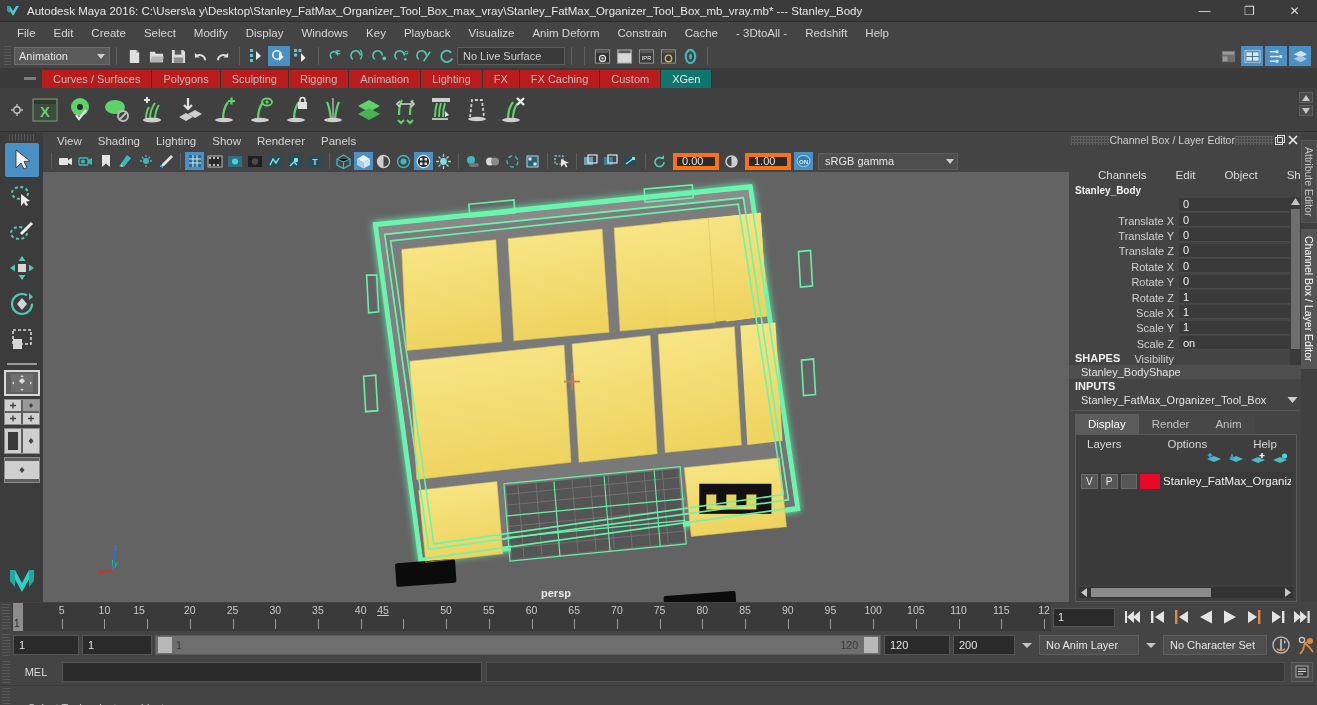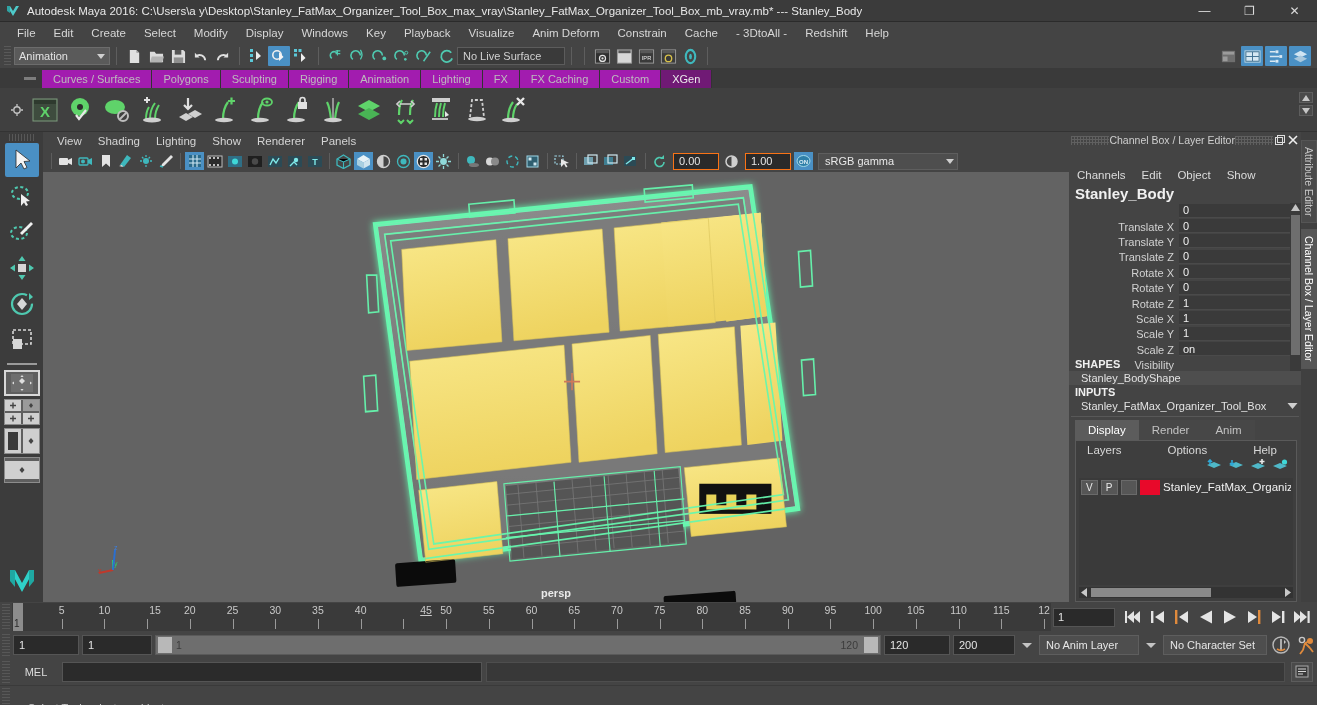--- a/index.html
+++ b/index.html
@@ -44,22 +44,22 @@
   .tbtn.on{ background:#4a90c4; }
   .nolive{ height:18px; width:108px; background:#3a3a3a; border:1px solid #5c5c5c; color:#d0d0d0;
     display:flex; align-items:center; padding-left:5px; font-size:11px;}
   .statusline .right{ margin-left:auto; display:flex; align-items:center; padding-right:6px; gap:2px;}
 
   
   .shelftabs{ height:20px; background:#3a3a3a; display:flex; align-items:flex-end; padding-left:20px; flex:0 0 20px;}
   .sh-grip{ width:14px; height:14px; margin:0 4px 3px 4px; display:flex; align-items:center;}
   .sh-grip i{ display:block; width:12px; height:3px; background:#7d7d7d;}
   .shelf-tab{ height:18px; padding:0 11px; display:flex; align-items:center; color:#bdbdbd; font-size:11px;
-    background:#a21caf; border-right:1px solid #333; white-space:nowrap;}
-  .shelf-tab.active{ background:#701a75; color:#ececec;}
+    background:#b91c1c; border-right:1px solid #333; white-space:nowrap;}
+  .shelf-tab.active{ background:#0f766e; color:#ececec;}
 
   
   .shelfrow{ height:44px; background:#404040; display:flex; align-items:center; padding-left:6px; flex:0 0 44px; position:relative;
     border-bottom:1px solid #333;}
   .shelf-icon{ width:34px; height:34px; margin-right:2px; display:flex; align-items:center; justify-content:center;}
   .shelf-left{ width:22px; display:flex; align-items:center; justify-content:center;}
   .shelf-scroll{ position:absolute; right:4px; top:4px; display:flex; flex-direction:column; gap:2px;}
   .mini-arrow{ width:14px;height:11px; background:#4a4a4a; border:1px solid #5e5e5e; display:flex; align-items:center; justify-content:center;}
 
   
@@ -75,39 +75,39 @@
   .layoutbtn.sel{ border:2px solid #d8d8d8;}
 
   
   .viewcol{ flex:1 1 auto; display:flex; flex-direction:column; min-width:0; background:#444;}
   .panel-menu{ height:18px; background:#444; display:flex; align-items:center; padding-left:6px; flex:0 0 18px;}
   .panel-menu .pm{ padding:1px 8px; font-size:11.5px; color:#d4d4d4;}
   .view-toolbar{ height:22px; background:#444; display:flex; align-items:center; padding-left:4px; flex:0 0 22px; overflow:hidden;}
   .vbtn{ width:19px;height:18px; display:flex; align-items:center; justify-content:center; margin-right:1px;}
   .vbtn.on{ background:#4a90c4;}
   .vsep{ width:1px;height:16px;background:#5d5d5d; margin:0 4px;}
-  .numfield{ height:17px; width:46px; background:#2a2a2a; border:1px solid #f97316; color:#e6e6e6;
+  .numfield{ height:17px; width:46px; background:#2a2a2a; border:4px solid #f97316; color:#e6e6e6;
      font-size:11px; display:flex; align-items:center; padding-left:5px; margin:0 3px;}
   .gammasel{ height:17px; width:140px; background:#4e4e4e; border:1px solid #5e5e5e; color:#e8e8e8; font-size:11px;
      display:flex; align-items:center; justify-content:space-between; padding:0 3px 0 6px; margin-left:4px;}
   .viewport{ flex:1 1 auto; position:relative; background:#636363; overflow:hidden; min-height:0;}
   .persp-label{ position:absolute; left:0; right:0; bottom:3px; text-align:center; color:#e9e9e9; font-size:11px; font-weight:bold;}
   .axis-gizmo{ position:absolute; left:52px; bottom:22px; width:40px; height:40px;}
 
   
   .rightpanel{ width:248px; flex:0 0 248px; background:#444; display:flex; }
   .rp-main{ flex:1 1 auto; display:flex; flex-direction:column; min-width:0;}
   .rp-title{ height:16px; display:flex; align-items:center; font-size:10.5px; color:#cfcfcf; background:#444; padding:0 2px;}
   .dots{ width:42px;height:9px; background:repeating-linear-gradient(to right,#777 0 1px,transparent 1px 3px),
       repeating-linear-gradient(to bottom,#777 0 1px,transparent 1px 3px); opacity:.55; background-size:3px 3px;}
   .rp-title .cap{ flex:1 1 auto; text-align:center; white-space:nowrap;}
   .rp-tbtn{ width:14px;height:14px; display:flex; align-items:center; justify-content:center; color:#ddd; font-size:10px;}
-  .cbmenu{ height:18px; display:flex; align-items:center; padding-left:0; margin-top:18px;}
+  .cbmenu{ height:18px; display:flex; align-items:center; padding-left:21px; margin-top:18px;gap:13px;}
   .cbmenu div{ padding:1px 8px; font-size:11.5px; color:#dcdcdc;}
-  .cb-node{ font-size:15px; color:#f0f0f0; padding:1px 0 1px 6px; font-weight:bold;}
+  .cb-node{ font-size:10px; color:#f0f0f0; padding:1px 0 1px 6px; font-weight:bold;}
   .chanlist{ position:relative; }
   .chan-row{ display:flex; align-items:center; height:15.4px; }
   .chan-lbl{ flex:1 1 auto; text-align:right; padding-right:5px; color:#d2d2d2; font-size:11px; white-space:nowrap;margin-top:32px;}
   .chan-val{ width:122px; background:#3a3a3a; height:14px; color:#f0f0f0; font-size:11px; padding-left:4px; display:flex; align-items:center;
      border-bottom:1px solid #4a4a4a;}
   .cb-scroll{ position:absolute; right:0; top:0; width:11px; background:#3a3a3a; }
   .cb-hdr{ font-size:11px; font-weight:bold; color:#efefef; padding:1px 0 1px 6px; background:#444;}
   .cb-sub{ font-size:11px; color:#e2e2e2; padding:1px 4px 1px 12px; background:#4e4e4e;}
   .cb-sub2{ font-size:11px; color:#e2e2e2; padding:1px 0 1px 12px;}
   .rp-divider{ height:1px; background:#585858; margin:3px 2px;}
@@ -1089,33 +1089,33 @@
     <div class="ts-grip"></div>
     <div class="ts-track" id="tsTrack">
       <div class="ts-cursor">
         <span>1</span>
       </div>
     <div class="ts-tick" style="left: 49.7083px;"></div>
         <div class="ts-lbl" style="left: 49.7083px;">5</div>
         <div class="ts-tick" style="left: 92.4167px;"></div>
         <div class="ts-lbl" style="left: 92.4167px;">10</div>
         <div class="ts-tick" style="left: 135.125px;"></div>
-        <div class="ts-lbl" style="left: 143px;">15</div>
+        <div class="ts-lbl" style="left: 127px;">15</div>
         <div class="ts-tick" style="left: 177.833px;"></div>
         <div class="ts-lbl" style="left: 177.833px;">20</div>
         <div class="ts-tick" style="left: 220.542px;"></div>
         <div class="ts-lbl" style="left: 220.542px;">25</div>
         <div class="ts-tick" style="left: 263.25px;"></div>
         <div class="ts-lbl" style="left: 263.25px;">30</div>
         <div class="ts-tick" style="left: 305.958px;"></div>
         <div class="ts-lbl" style="left: 305.958px;">35</div>
         <div class="ts-tick" style="left: 348.667px;"></div>
         <div class="ts-lbl" style="left: 348.667px;">40</div>
         <div class="ts-tick" style="left: 391.375px;"></div>
-        <div class="ts-lbl" style="left: 414px; text-decoration: underline;">45</div>
+        <div class="ts-lbl" style="left: 371px; text-decoration: underline;">45</div>
         <div class="ts-tick" style="left: 434.083px;"></div>
         <div class="ts-lbl" style="left: 434.083px;">50</div>
         <div class="ts-tick" style="left: 476.792px;"></div>
         <div class="ts-lbl" style="left: 476.792px;">55</div>
         <div class="ts-tick" style="left: 519.5px;"></div>
         <div class="ts-lbl" style="left: 519.5px;">60</div>
         <div class="ts-tick" style="left: 562.208px;"></div>
         <div class="ts-lbl" style="left: 562.208px;">65</div>
         <div class="ts-tick" style="left: 604.917px;"></div>
         <div class="ts-lbl" style="left: 604.917px;">70</div>

